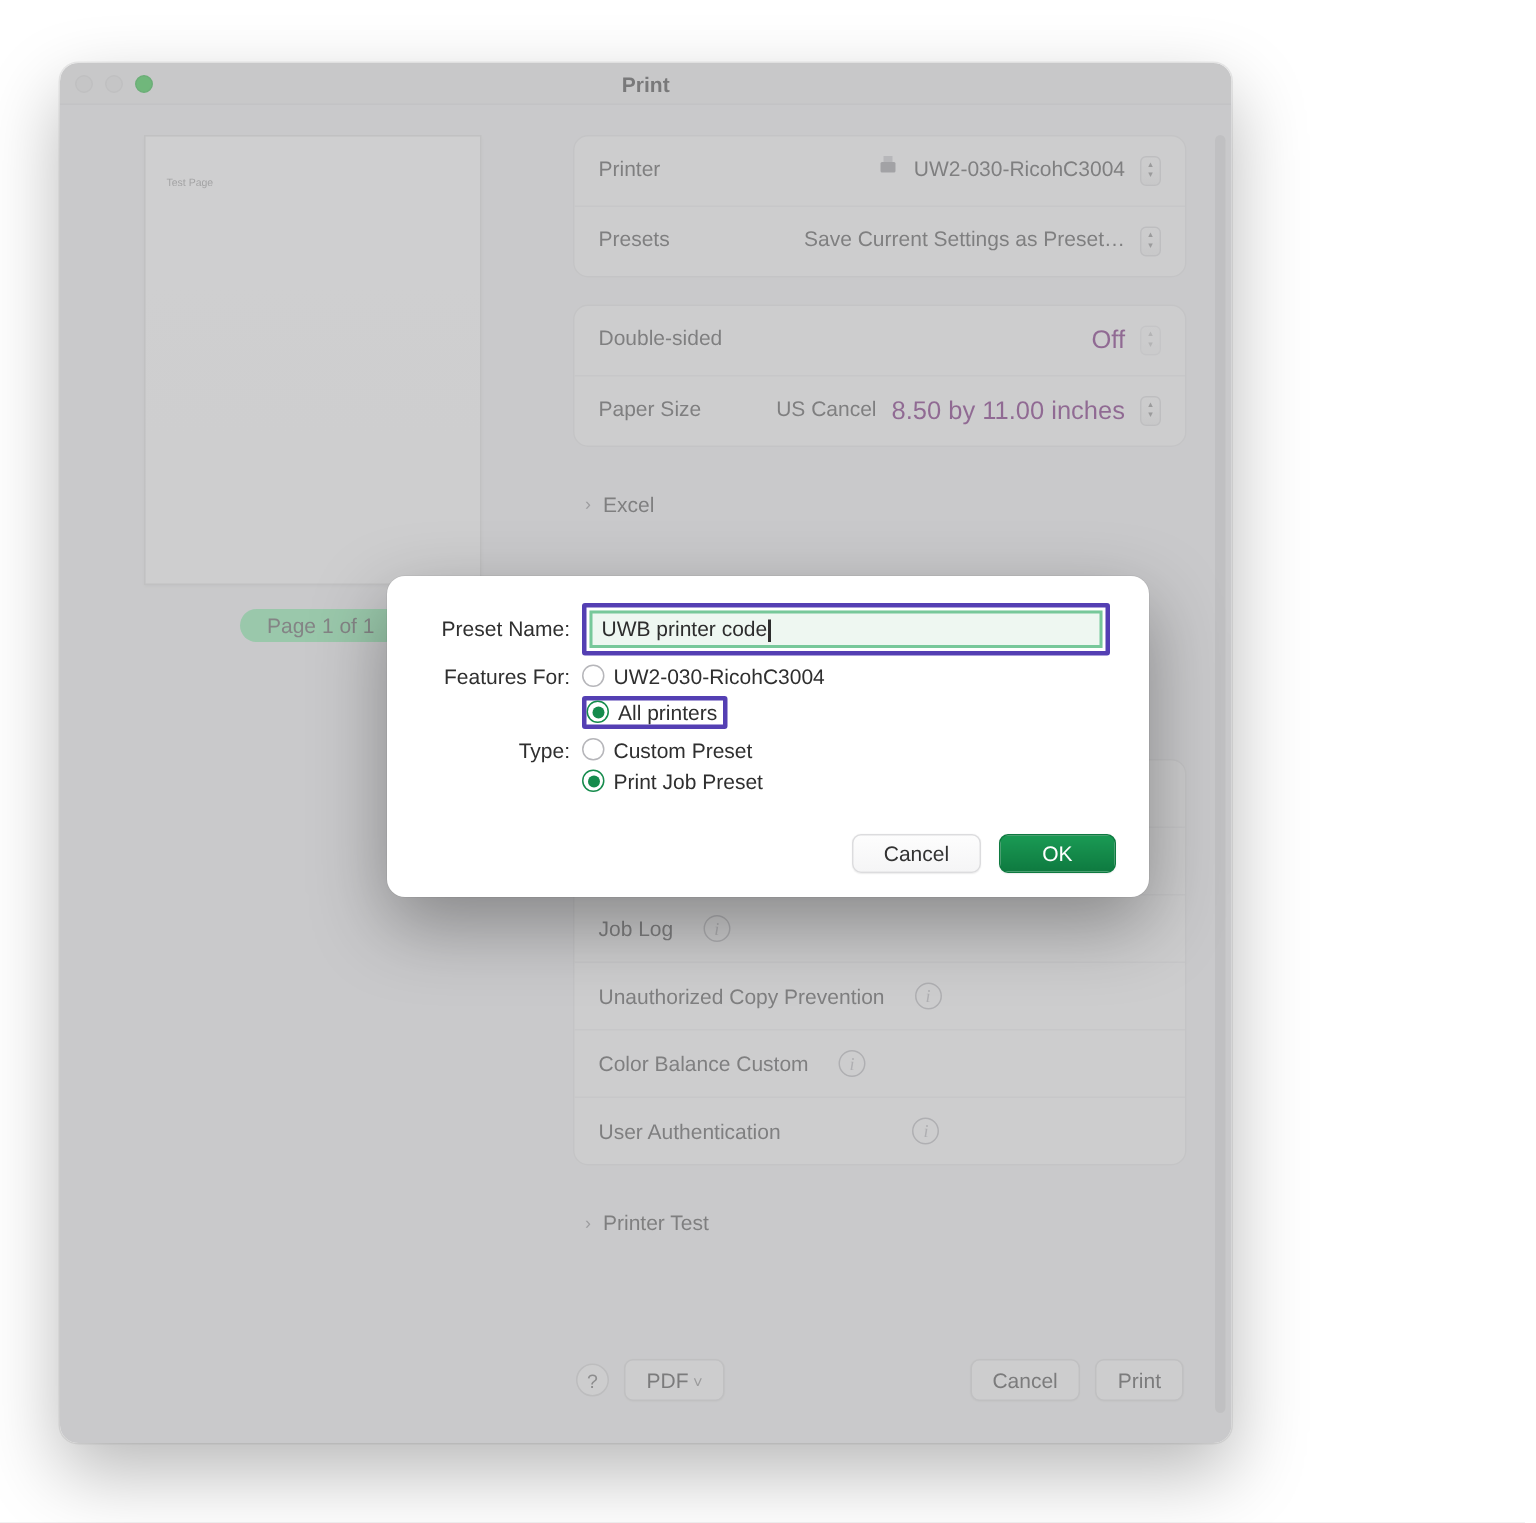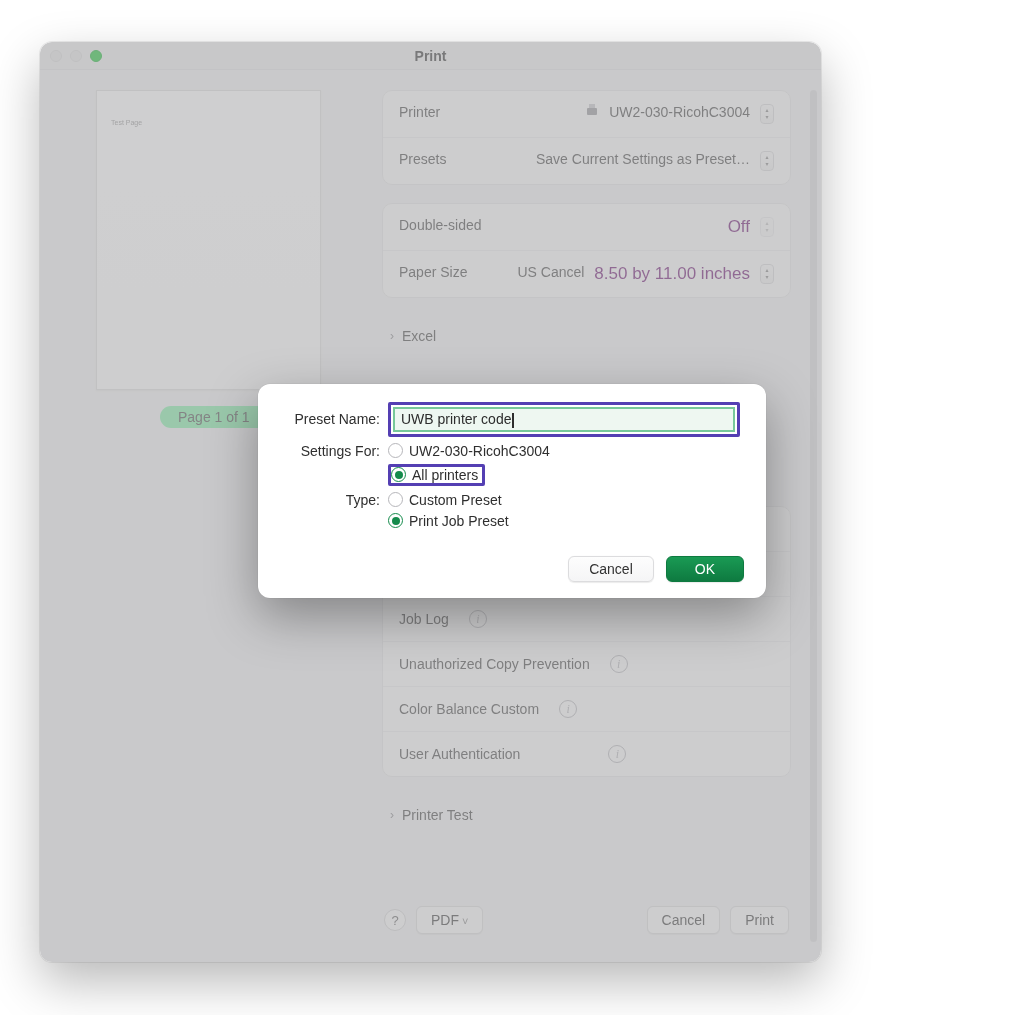--- a/index.html
+++ b/index.html
@@ -229,21 +229,21 @@
   <div class="form-row">
     <div class="label">Preset Name:</div>
     <div class="highlight-field">
       <div class="text-input">
         <span>UWB printer code</span><span class="cursor"></span>
       </div>
     </div>
   </div>
 
   <div class="form-row" style="align-items:flex-start;">
-    <div class="label">Settings For:</div>
+    <div class="label">Features For:</div>
     <div class="radio-col">
       <label class="radio-item">
         <span class="radio"></span>
         <span>UW2-030-RicohC3004</span>
       </label>
       <span class="highlight-radio">
         <label class="radio-item">
           <span class="radio sel"></span>
           <span>All printers</span>
         </label>

